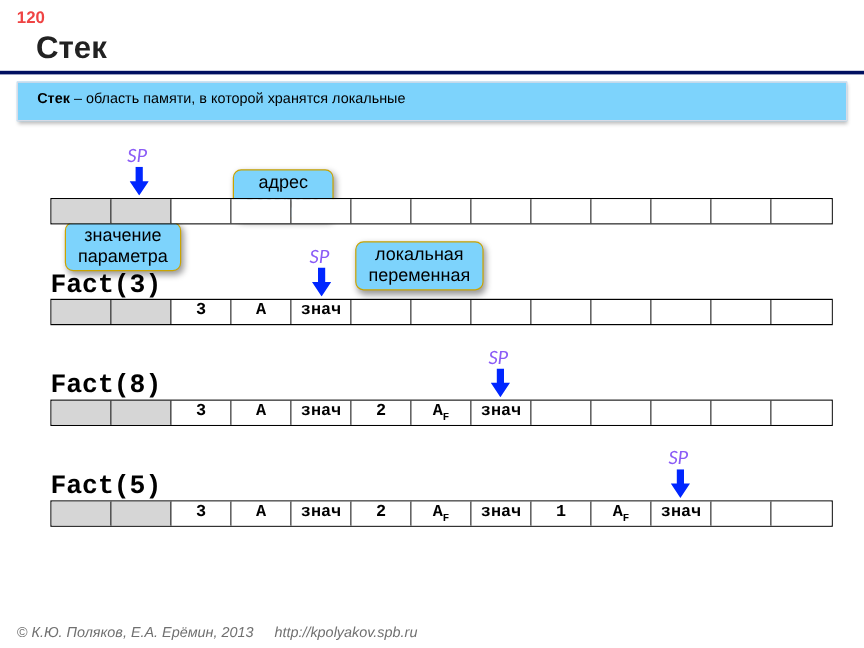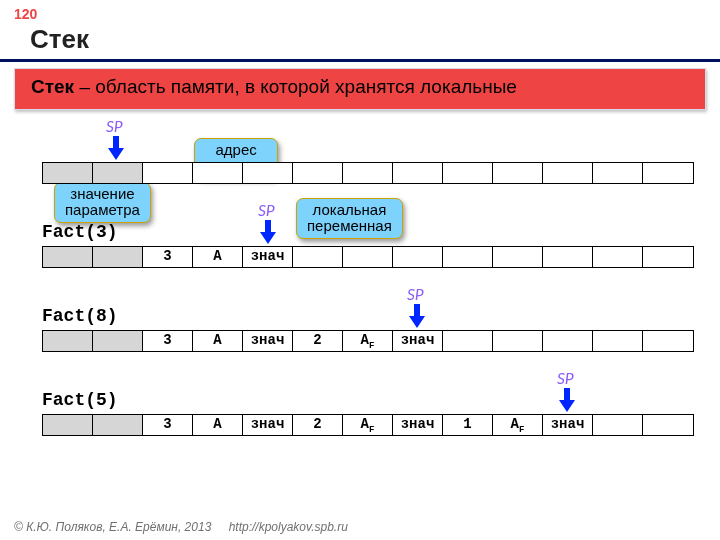--- a/index.html
+++ b/index.html
@@ -18,26 +18,26 @@
     font-size: 13px;
   }
   .page-num { color: #ef4444; font-weight: bold; font-style: normal; font-size: 14px; }
   .title {
     font-size: 26px; font-weight: bold;
     color: #222;
     padding: 2px 14px 4px 30px;
     border-bottom: 3px solid #001060;
   }
   .def-box {
-    margin: 6px 14px 0 14px;
-    background: #ef4444;
+    margin: 6px 14px 12px 14px;
+    background: #7dd3fc;
     border: 1px solid #d7dbe6;
     box-shadow: 1px 2px 3px rgba(0,0,0,0.25);
     padding: 6px 16px 10px 16px;
-    font-size: 19px;
+    font-size: 12px;
     line-height: 1.25;
   }
   .def-term { font-weight: bold; }
   .def-indent { display: block; padding-left: 26px; }
   .content { position: relative; padding: 0 14px; }
   .sp-label {
     font-family: "Trebuchet MS", Calibri, sans-serif;
     color: #8b5cf6; font-size: 17px;
     position: absolute;
     font-style: italic;
@@ -54,21 +54,21 @@
     box-shadow: 2px 3px 5px rgba(0,0,0,0.4);
     text-align: center;
     font-size: 15px;
     line-height: 1.1;
     padding: 3px 10px;
   }
   .fact {
     position: absolute;
     font-family: "Courier New", monospace;
     font-weight: bold;
-    font-size: 18px;
+    font-size: 22px;
   }
   .row {
     position: absolute;
     display: flex;
     border: 1px solid #000;
   }
   .cell {
     width: 50px; height: 20px;
     border-right: 1px solid #000;
     font-family: "Courier New", monospace;

